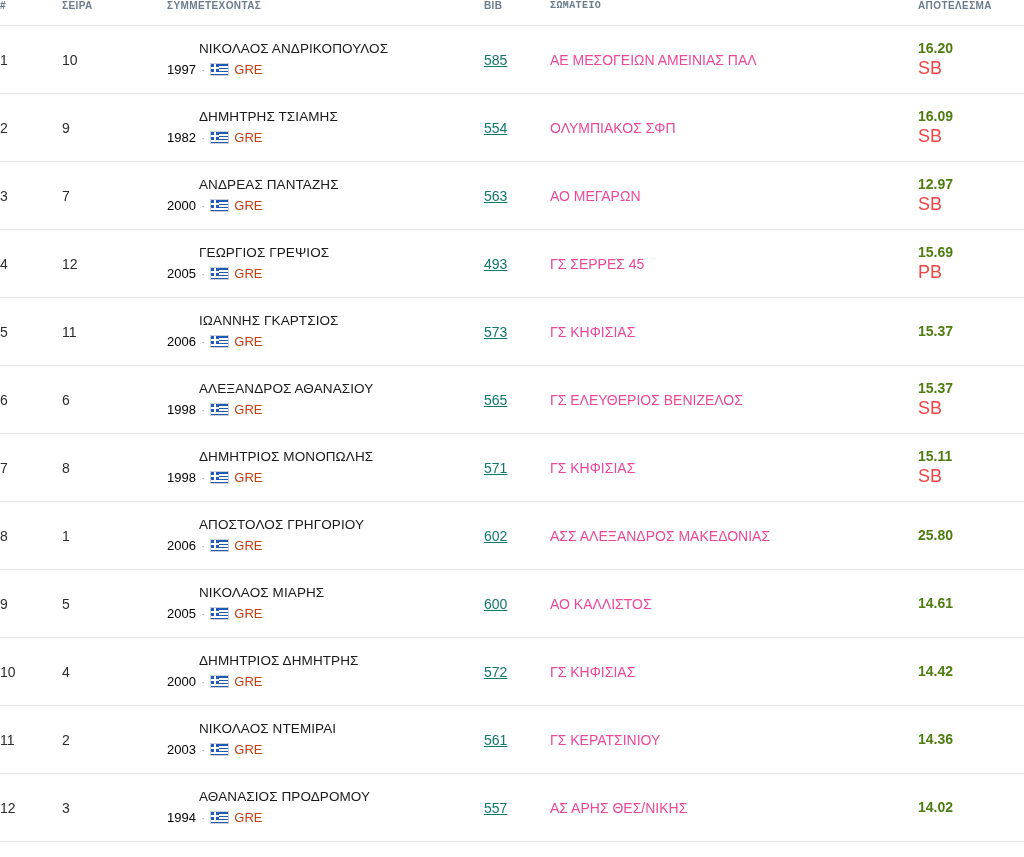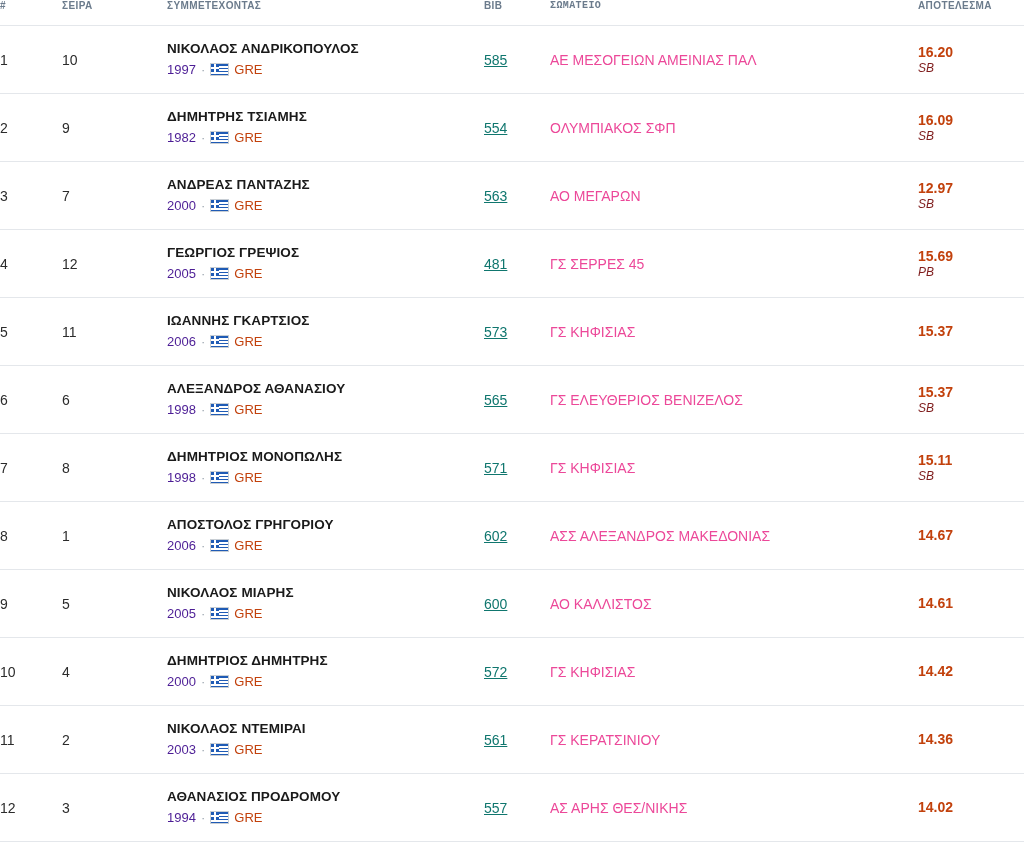--- a/index.html
+++ b/index.html
@@ -56,34 +56,35 @@
   }
   .cell-order {
     font-size: 14px;
     color: #2b2b2b;
   }
   .cell-name {
     padding-right: 10px;
   }
   .athlete-name {
     font-size: 13.5px;
-    font-weight: bold;
+    font-weight: normal;
     color: #1a1a1a;
     letter-spacing: 0.1px;
     line-height: 1.25;
+    margin-left: 32px;
   }
   .athlete-meta {
     margin-top: 4px;
     font-size: 13px;
     color: #5a6672;
     display: flex;
     align-items: center;
     line-height: 1.2;
   }
-  .meta-year { color: #4c1d95; }
+  .meta-year { color: #000000; }
   .meta-dot {
     margin: 0 5px;
     color: #9aa4ae;
   }
   .flag {
     display: inline-block;
     width: 19px;
     height: 13px;
     position: relative;
     margin-right: 5px;
@@ -138,29 +139,28 @@
   .cell-club {
     font-size: 14px;
     color: #ec4899;
   }
   .cell-result {
     text-align: left;
   }
   .result-value {
     font-size: 14px;
     font-weight: bold;
-    color: #c2410c;
+    color: #4d7c0f;
     line-height: 1.3;
   }
   .result-tag {
-    font-size: 12px;
-    color: #7f1d1d;
+    font-size: 18px;
+    color: #ef4444;
     line-height: 1.25;
     min-height: 0;
-    font-style: italic;
   }
 </style>
 </head>
 <body>
 
 <table class="results-table">
   <colgroup>
     <col class="c-rank">
       <col class="c-order">
       <col class="c-name">
@@ -273,21 +273,21 @@
               <span class="stripe s2"></span>
               <span class="stripe s3"></span>
               <span class="stripe s4"></span>
               <span class="canton"></span>
               <span class="cross-v"></span>
               <span class="cross-h"></span>
             </span>
             <span class="meta-country">GRE</span>
           </div>
         </td>
-        <td class="cell-bib"><span>481</span></td>
+        <td class="cell-bib"><span>493</span></td>
         <td class="cell-club"><span>ΓΣ ΣΕΡΡΕΣ 45</span></td>
         <td class="cell-result">
           <div class="result-value">15.69</div>
           <div class="result-tag">PB</div>
         </td>
       </tr>
       <tr>
         <td class="cell-rank"><span>5</span></td>
         <td class="cell-order"><span>11</span></td>
         <td class="cell-name">
@@ -384,21 +384,21 @@
               <span class="canton"></span>
               <span class="cross-v"></span>
               <span class="cross-h"></span>
             </span>
             <span class="meta-country">GRE</span>
           </div>
         </td>
         <td class="cell-bib"><span>602</span></td>
         <td class="cell-club"><span>ΑΣΣ ΑΛΕΞΑΝΔΡΟΣ ΜΑΚΕΔΟΝΙΑΣ</span></td>
         <td class="cell-result">
-          <div class="result-value">14.67</div>
+          <div class="result-value">25.80</div>
           <div class="result-tag"></div>
         </td>
       </tr>
       <tr>
         <td class="cell-rank"><span>9</span></td>
         <td class="cell-order"><span>5</span></td>
         <td class="cell-name">
           <div class="athlete-name">ΝΙΚΟΛΑΟΣ ΜΙΑΡΗΣ</div>
           <div class="athlete-meta">
             <span class="meta-year">2005</span>

